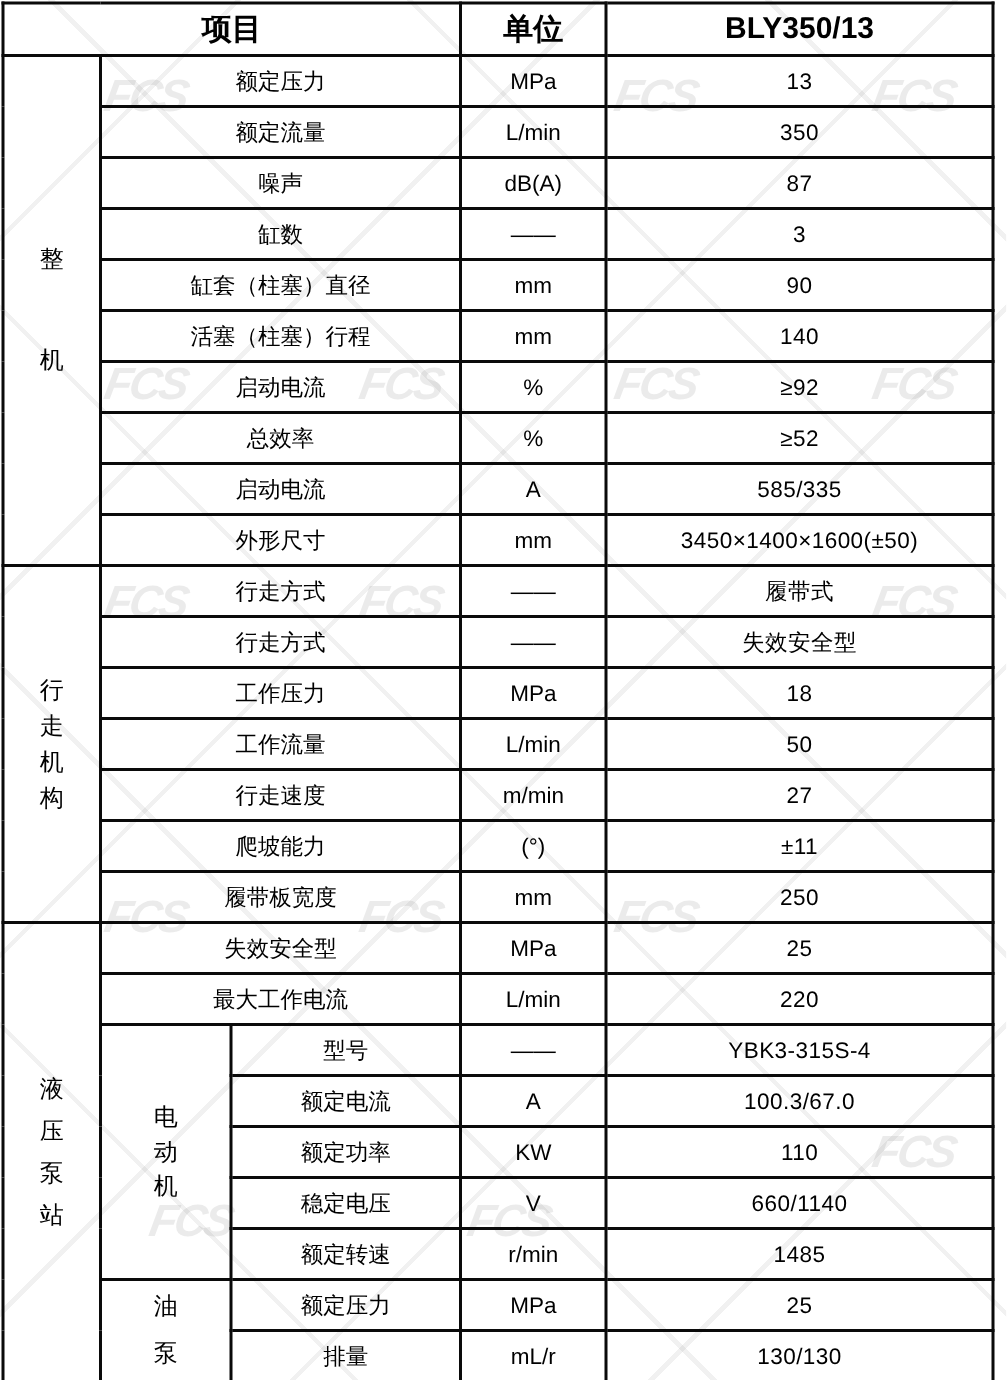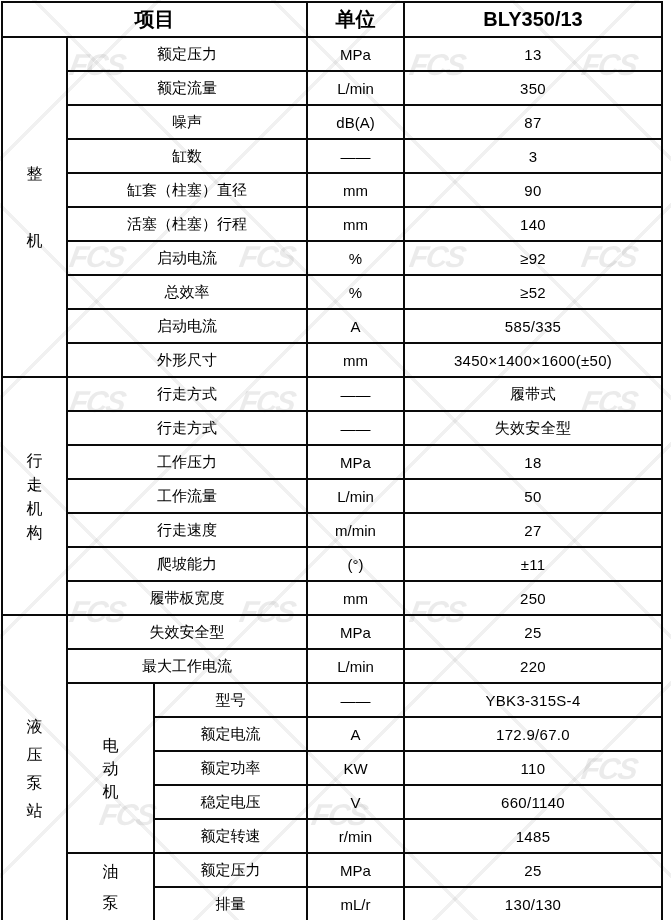--- a/index.html
+++ b/index.html
@@ -240,21 +240,21 @@
               <div>机</div>
             </div>
           </td>
         <td>型号</td>
         <td>——</td>
         <td class="value-cell">YBK3-315S-4</td>
       </tr>
       <tr>
         <td>额定电流</td>
         <td>A</td>
-        <td class="value-cell">172.9/67.0</td>
+        <td class="value-cell">100.3/67.0</td>
       </tr>
       <tr>
         <td>额定功率</td>
         <td>KW</td>
         <td class="value-cell">110</td>
       </tr>
       <tr>
         <td>稳定电压</td>
         <td>V</td>
         <td class="value-cell">660/1140</td>

